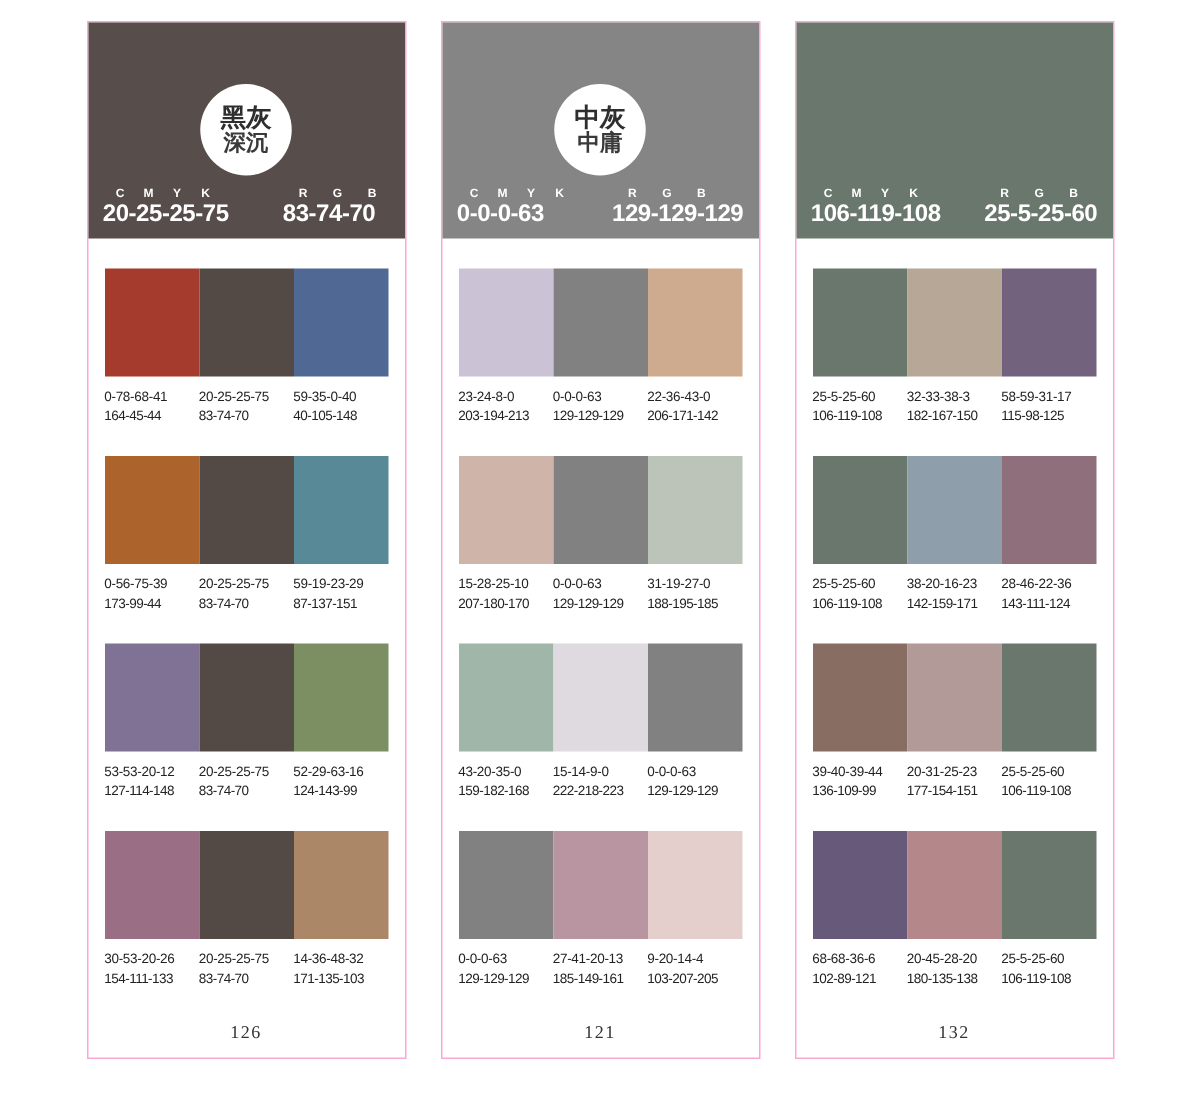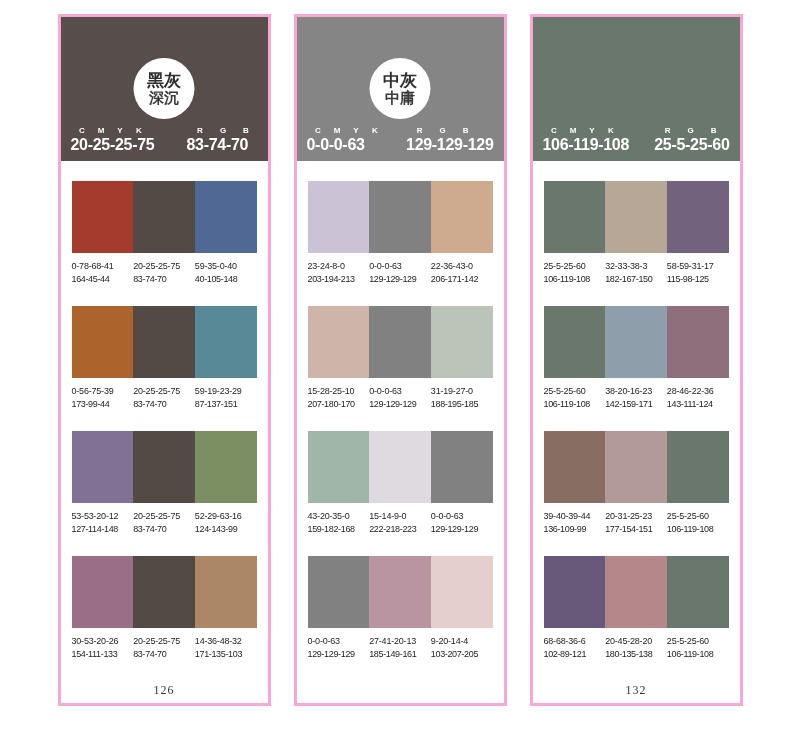--- a/index.html
+++ b/index.html
@@ -20,21 +20,21 @@
     display: flex;
     justify-content: center;
     gap: 23px;
     padding-top: 14px;
     box-sizing: border-box;
   }
   .card {
     width: 213px;
     height: 692px;
     background: #ffffff;
-    border: 3px solid #f9a8d4;
+    border: 1px solid #f9a8d4;
     box-sizing: border-box;
     display: flex;
     flex-direction: column;
     position: relative;
   }
   
   .card-header {
     position: relative;
     height: 144px;
     flex: 0 0 144px;
@@ -370,20 +370,21 @@
             <div class="label-cell">
               <div class="l1">27-41-20-13</div>
               <div class="l2">185-149-161</div>
             </div>
             <div class="label-cell">
               <div class="l1">9-20-14-4</div>
               <div class="l2">103-207-205</div>
             </div>
           </div>
         </div>
+        <div class="page-number">121</div>
       </div>
     </div>
     <div class="card">
       <div class="card-header" style="background: rgb(106, 119, 108);">
         <div class="code-row">
           <div class="code-block">
             <div class="code-letters">
               <span>C</span>
               <span>M</span>
               <span>Y</span>

